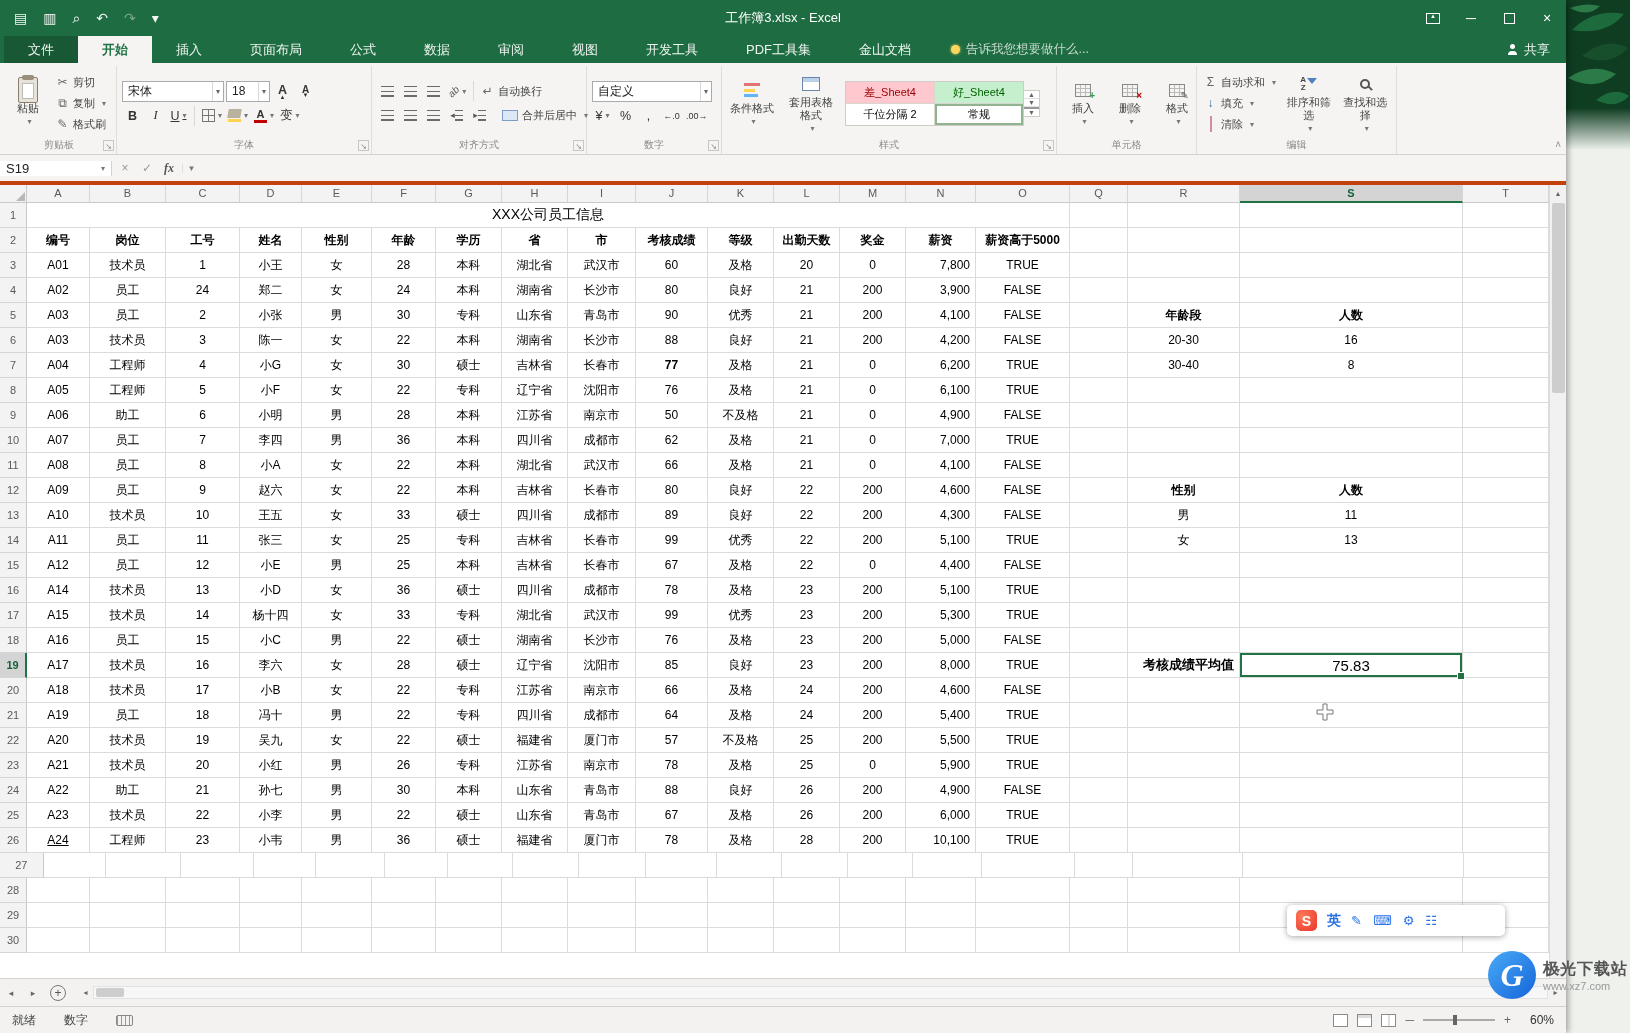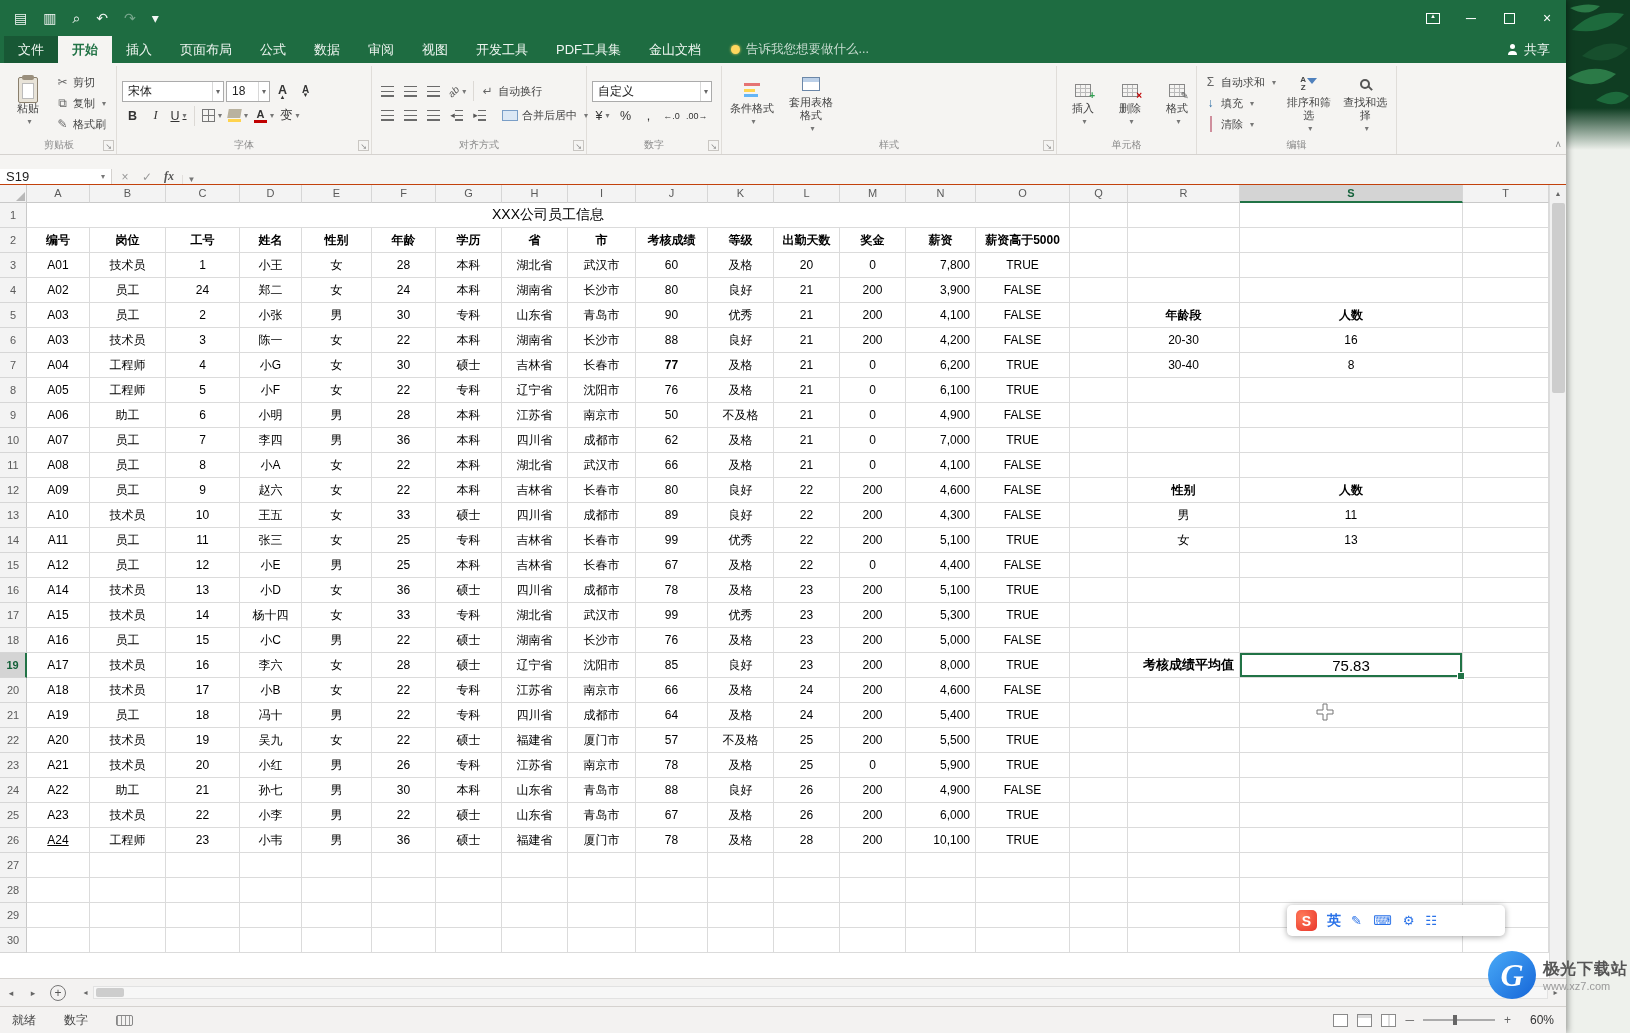--- a/index.html
+++ b/index.html
@@ -17,21 +17,21 @@
   .qi{opacity:.95}.qi.dim{opacity:.4}
   .title{position:absolute;left:0;right:0;text-align:center;font-size:13px;pointer-events:none}
   .winctl{margin-left:auto;display:flex;z-index:2}
   .wbtn{width:38px;height:36px;display:flex;align-items:center;justify-content:center;font-size:14px;color:#fff}
   .rdo{width:14px;height:11px;border:1px solid #fff;position:relative}
   .rdo::after{content:"▴";position:absolute;left:0;right:0;top:-2px;font-size:7px;text-align:center;color:#fff}
   .maxbox{width:11px;height:11px;border:1px solid #fff;display:inline-block}
   
   .tabstrip{flex:0 0 27px;background:var(--titlebar_green,#1e6c41);display:flex;align-items:stretch;color:#eef5f0;font-size:13px}
   .rtabs{display:flex;align-items:stretch;padding-left:4px}
-  .rtab{padding:0 14px;display:flex;align-items:center;white-space:nowrap}
+  .rtab{padding:0 24px;display:flex;align-items:center;white-space:nowrap}
   .rtab.file{background:rgba(0,0,0,.18)}
   .rtab.active{background:#f5f4f2;color:var(--accent,#217346);font-weight:700}
   .tab-search{display:flex;align-items:center;gap:6px;color:#c8dcd0;margin-left:16px;font-size:12.5px}
   .bulb{width:9px;height:9px;border-radius:50%;background:#ffd75e;box-shadow:0 0 3px #ffd75e}
   .share-btn{margin-left:auto;display:flex;align-items:center;gap:6px;padding:0 16px}
   .person-ico{width:11px;height:11px;position:relative;display:inline-block}
   .person-ico::before{content:"";position:absolute;left:3px;top:0;width:5px;height:5px;border-radius:50%;background:#fff}
   .person-ico::after{content:"";position:absolute;left:1px;bottom:0;width:9px;height:4px;border-radius:4px 4px 0 0;background:#fff}
   
   .ribbon{flex:0 0 92px;background:#f5f4f2;border-bottom:1px solid #d5d2cf;display:flex;padding:3px 2px 0 2px;position:relative}
@@ -81,21 +81,21 @@
   .gitem{display:flex;align-items:center;justify-content:center;font-size:11px;background:#fff;white-space:nowrap;padding:0 3px}
   .gitem.bad{background:var(--bad_bg,#ffc7ce);color:var(--bad_fg,#9c0006)}
   .gitem.good{background:var(--good_bg,#c6efce);color:var(--good_fg,#006100)}
   .gitem.current{outline:2px solid #8fb48f;outline-offset:-2px}
   .garrows{display:flex;flex-direction:column;border:1px solid #cfccc8;border-left:none;background:#fff}
   .garrow{flex:1;width:15px;display:flex;align-items:center;justify-content:center;font-size:7px;color:#666;border-bottom:1px solid #e4e1dd}
   .garrow:last-child{border-bottom:none;border-top:2px solid #999}
   .ribbon-collapse{position:absolute;right:5px;bottom:4px;font-size:10px;color:#8b8b8b}
   .rfiller{flex:1}
   
-  .fbar{flex:0 0 30px;background:#f5f4f2;border-bottom:1px solid #c2410c;display:flex;align-items:flex-end}
+  .fbar{flex:0 0 30px;background:#f5f4f2;border-bottom:4px solid #c2410c;display:flex;align-items:center}
   .namebox{width:112px;background:#fff;border-right:1px solid #d5d2cf;display:flex;align-items:center;padding:0 6px;font-size:13px;color:#222}
   .nb-caret{margin-left:auto;font-size:8px;color:#777}
   .fb-btns{display:flex;align-items:center;padding:0 2px}
   .fb-btn{width:22px;text-align:center;font-size:12px;color:#999}
   .fb-btn.fx{font-style:italic;font-weight:700;color:#555;font-family:"Liberation Serif","DejaVu Serif",serif}
   .fb-input{flex:1;background:#fff;border-left:1px solid #e2dfdc;display:flex;align-items:center;padding:0 7px;font-size:13px;color:#111}
   .fb-expand{width:18px;display:flex;align-items:center;justify-content:center;color:#777;font-size:8px;border-left:1px solid #e2dfdc}
   
   .sheet-area{flex:1;display:flex;min-height:0;background:#fff}
   .grid{width:1549px;display:flex;flex-direction:column;overflow:hidden}
@@ -182,20 +182,21 @@
 
     <div class="titlebar">
       <div class="qat" id="qat-host">
           <span class="qi">▤</span>
           <span class="qi">▥</span>
           <span class="qi">⌕</span>
           <span class="qi">↶</span>
           <span class="qi dim">↷</span>
           <span class="qi">▾</span>
         </div>
+      <div class="title">工作簿3.xlsx - Excel</div>
       <div class="winctl">
         <div class="wbtn">
             <span class="rdo"></span>
           </div>
         <div class="wbtn">
             <span>─</span>
           </div>
         <div class="wbtn">
             <span class="maxbox"></span>
           </div>
@@ -399,20 +400,33 @@
                   <span style="background:#64b5f6;width:14px"></span>
                 </span>
               </div>
             <span>条件格式</span>
           </div>
           <div class="bigbtn dd" style="width:58px">
             <div class="bico">
                 <span class="ico-tablefmt"></span>
               </div>
             <span>套用表格格式</span>
+          </div>
+          <div style="display:flex;align-items:center">
+            <div class="gallery" id="style-gallery-host">
+                <div class="gitem bad">差_Sheet4</div>
+                <div class="gitem good">好_Sheet4</div>
+                <div class="gitem plain">千位分隔 2</div>
+                <div class="gitem current">常规</div>
+              </div>
+            <div class="garrows">
+              <div class="garrow">▲</div>
+              <div class="garrow">▼</div>
+              <div class="garrow">▼</div>
+            </div>
           </div>
         </div>
         <div class="glabel">样式</div>
         <div class="launcher">↘</div>
       </div>
 
       <div class="rgroup" style="width:140px">
         <div class="gbody">
           <div class="bigbtn dd">
             <div class="bico">
@@ -1074,21 +1088,21 @@
             <div class="cell" style="width: 66px;">28</div>
             <div class="cell" style="width: 66px;">200</div>
             <div class="cell ar" style="width: 70px;">10,100</div>
             <div class="cell" style="width: 94px;">TRUE</div>
             <div class="cell" style="width: 58px;"></div>
             <div class="cell" style="width: 112px;"></div>
             <div class="cell" style="width: 223px;"></div>
             <div class="cell" style="width: 86px;"></div>
           </div>
           <div class="xrow">
-            <div class="rhead" style="width: 27px;">27</div>
+            <div class="rhead" style="width: 44px;">27</div>
             <div class="cell" style="width: 63px;"></div>
             <div class="cell" style="width: 76px;"></div>
             <div class="cell" style="width: 74px;"></div>
             <div class="cell" style="width: 62px;"></div>
             <div class="cell" style="width: 70px;"></div>
             <div class="cell" style="width: 64px;"></div>
             <div class="cell" style="width: 66px;"></div>
             <div class="cell" style="width: 66px;"></div>
             <div class="cell" style="width: 68px;"></div>
             <div class="cell" style="width: 72px;"></div>

